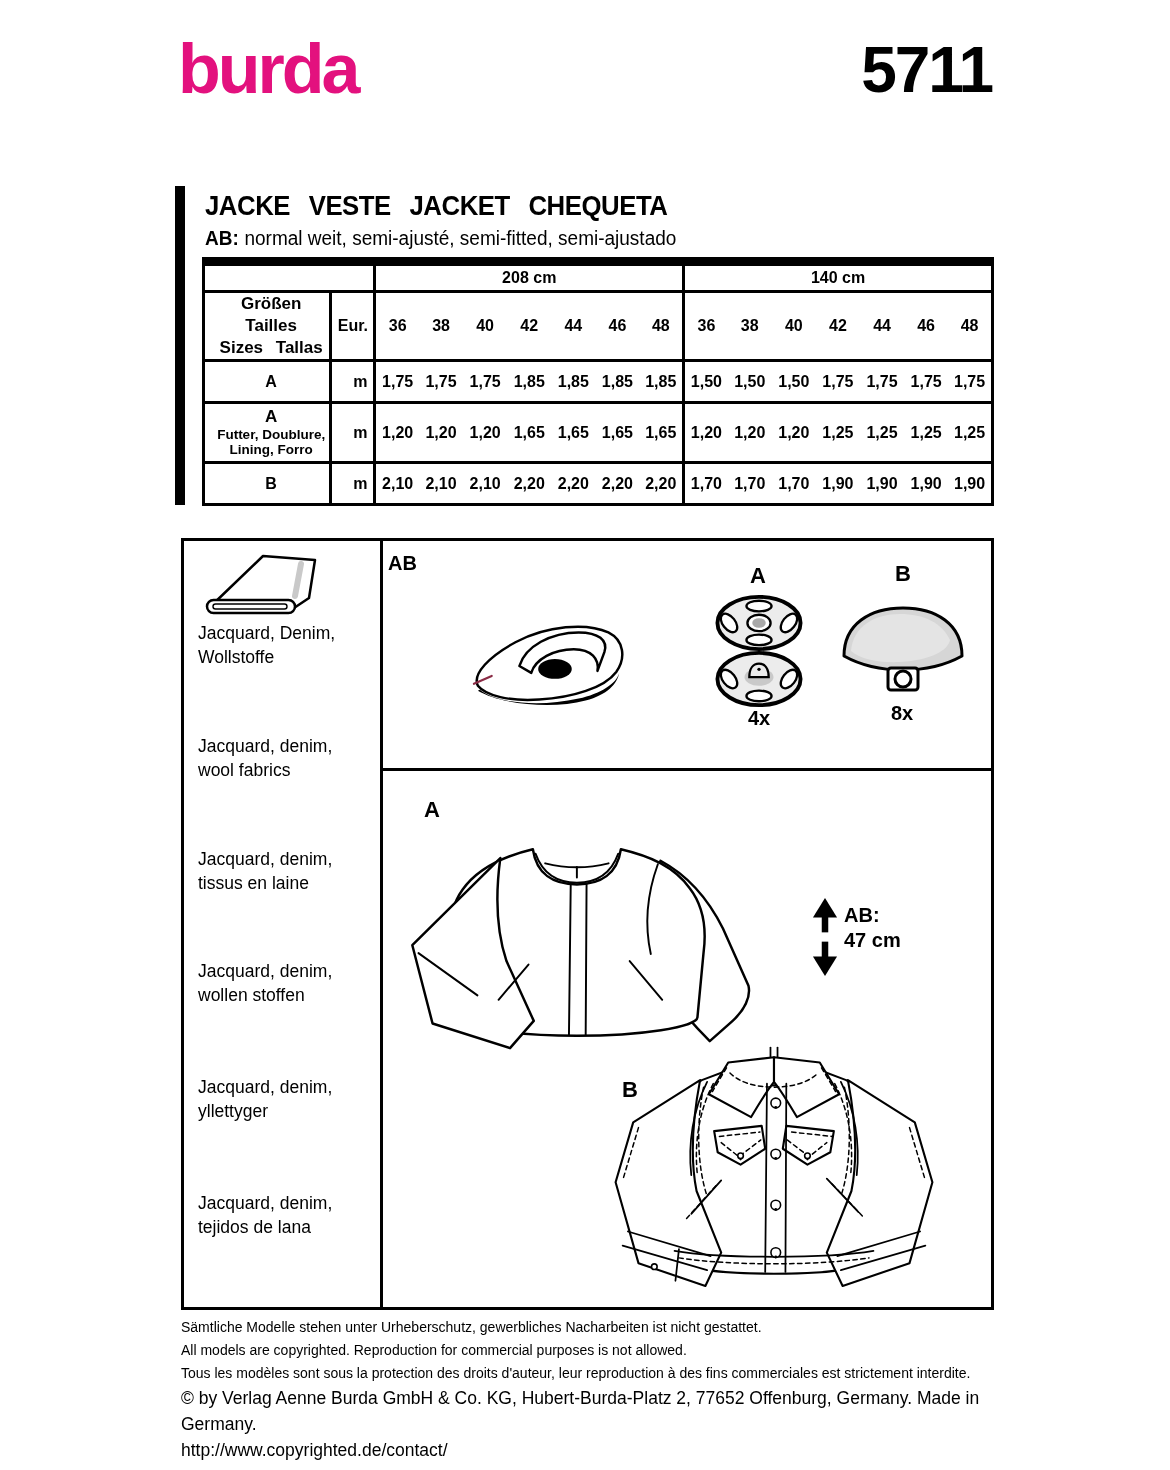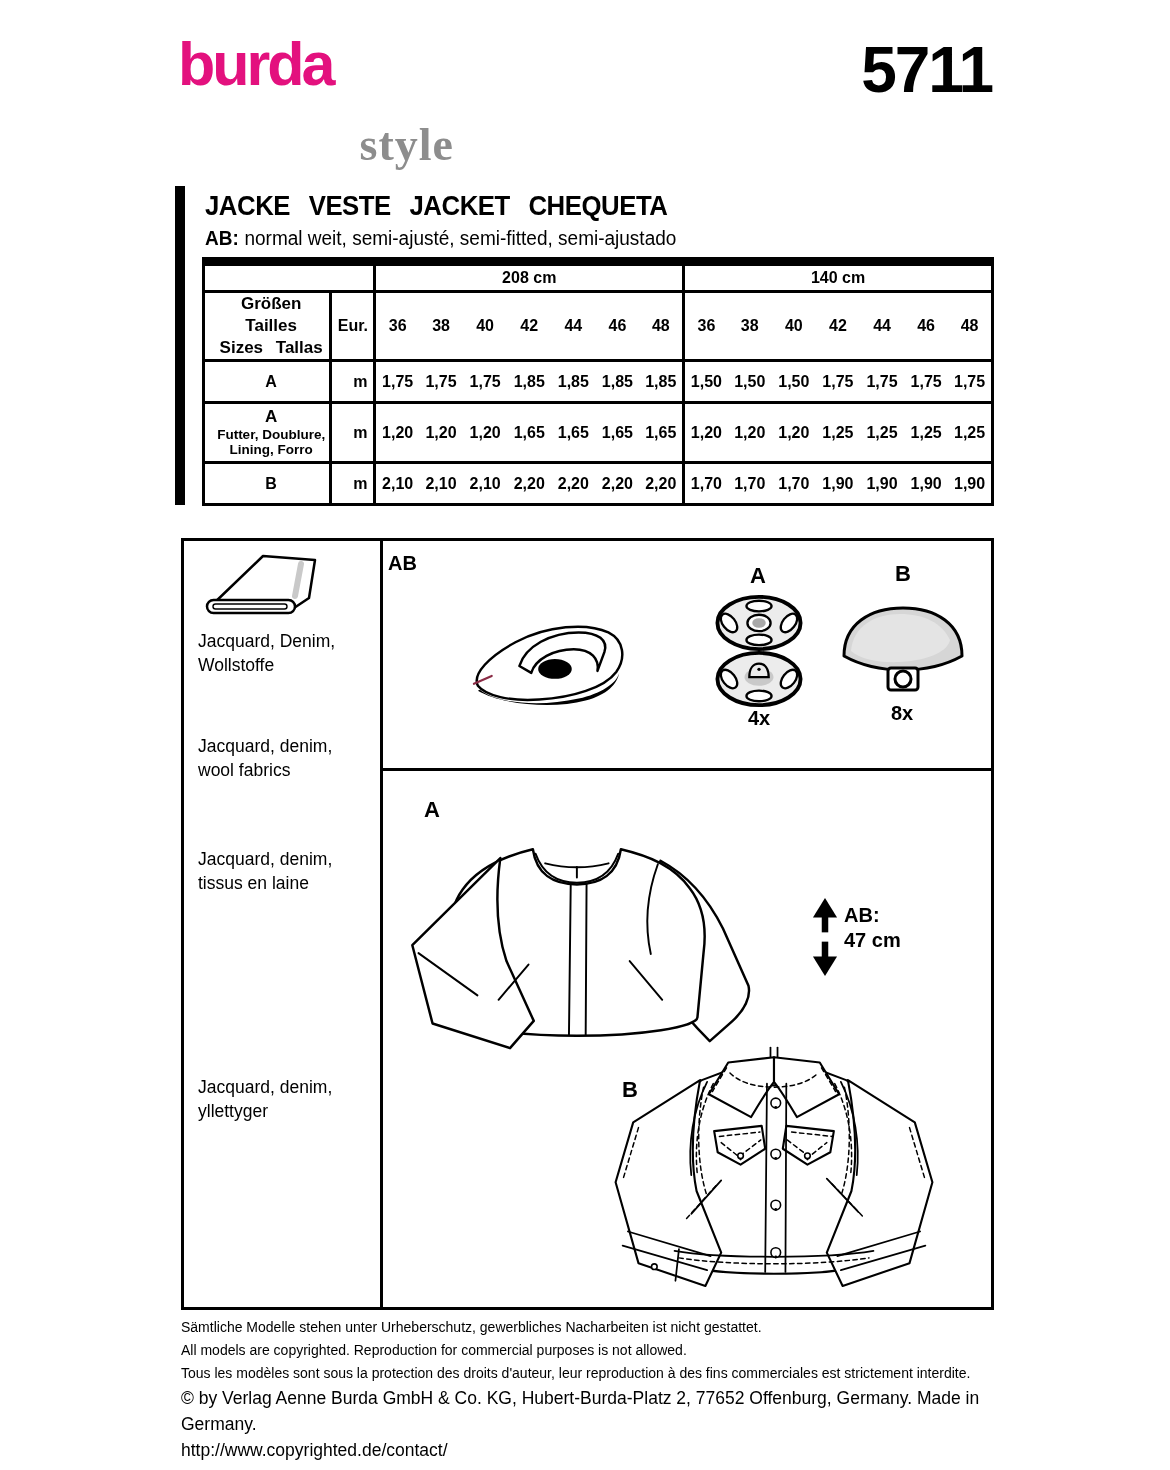--- a/index.html
+++ b/index.html
@@ -1,21 +1,21 @@
 <!DOCTYPE html>
 <html><head>
 <meta charset="utf-8">
 <style>
   html,body{margin:0;padding:0;background:#fff;}
   .page{position:relative;width:1170px;height:1470px;background:#fff;overflow:hidden;
         font-family:"Liberation Sans","DejaVu Sans",sans-serif;color:#000;}
   .abs{position:absolute;}
 
   
-  .logo-main{font-size:61px;font-weight:bold;letter-spacing:-3px;line-height:1;color:#e3117e;}
+  .logo-main{font-size:70px;font-weight:bold;letter-spacing:-3px;line-height:1;color:#e3117e;}
   .logo-sub{font-family:"Liberation Serif","DejaVu Serif",serif;font-weight:bold;
             font-size:46px;color:#8d8d8d;line-height:1;letter-spacing:1px;}
   .pattern-number{font-size:64px;font-weight:bold;letter-spacing:-2px;line-height:1;text-align:right;}
 
   
   .title-bar{background:#000;}
   .doc-title{font-size:28px;font-weight:bold;letter-spacing:-0.5px;word-spacing:13px;
              transform:scaleX(.92);transform-origin:left;white-space:nowrap;}
   .doc-subtitle{font-size:20px;transform:scaleX(.95);transform-origin:left;white-space:nowrap;}
   .doc-subtitle b{margin-right:6px;}
@@ -49,21 +49,20 @@
   .footer{left:181px;top:1316px;width:830px;}
   .foot-s{font-size:14px;line-height:23px;}
   .foot-l{font-size:17.5px;line-height:26px;}
 </style>
 </head>
 <body>
 
 <div class="page">
 
   <div class="abs logo-main" style="left:178px;top:34px;">burda</div>
-  <div class="abs logo-sub" style="left:180px;top:122px;width:274px;text-align:right;">style</div>
   <div class="abs pattern-number" style="left:800px;top:38px;width:192px;">5711</div>
 
   <div class="abs title-bar" style="left:175px;top:186px;width:10px;height:319px;"></div>
   <div class="abs doc-title" style="left:205px;top:190px;">JACKE VESTE JACKET CHEQUETA</div>
   <div class="abs doc-subtitle" style="left:205px;top:227px;">
     <b>AB:</b><span>normal weit, semi-ajusté, semi-fitted, semi-ajustado</span>
   </div>
 
   <table class="fab abs" style="left:202px;top:257px;">
     <colgroup>
@@ -163,24 +162,26 @@
     <div class="h-div"></div>
 
     <div class="abs" style="left:9px;top:7px;">
       <svg width="140" height="80" viewBox="0 0 140 80">
         <path d="M18,58 L70,8 L122,12 L116,50 L98,62 Z" fill="#fff" stroke="#000" stroke-width="2.5" stroke-linejoin="round"></path>
         <path d="M108,16 L102,48" stroke="#c9c9c9" stroke-width="6" stroke-linecap="round"></path>
         <rect x="14" y="52" width="88" height="13" rx="6.5" fill="#fff" stroke="#000" stroke-width="2.5"></rect>
         <rect x="20" y="56" width="74" height="5" rx="2.5" fill="#fff" stroke="#000" stroke-width="1.4"></rect>
       </svg>
     </div>
-    <div class="fabric-item" style="top:81px;margin-top:8px;">Jacquard, Denim, Wollstoffe</div>
+    <div class="fabric-item" style="top:81px;">Jacquard, Denim, Wollstoffe</div>
     <div class="fabric-item" style="top:194px;">Jacquard, denim, wool fabrics</div>
     <div class="fabric-item" style="top:307px;">Jacquard, denim, tissus en laine</div>
+    <div class="fabric-item" style="top:419px;">Jacquard, denim, wollen stoffen</div>
     <div class="fabric-item" style="top:535px;">Jacquard, denim, yllettyger</div>
+    <div class="fabric-item" style="top:651px;">Jacquard, denim, tejidos de lana</div>
 
     <div class="abs notion-label" style="left:204px;top:11px;">AB</div>
 
     <div class="abs" style="left:284px;top:77px;">
       <svg width="168" height="96" viewBox="0 0 170 96">
         <path d="M12,72 C30,86 72,90 112,81 C134,76 150,66 153,55 C151,66 141,77 119,83 C85,92 34,87 10,73 Z" fill="#000"></path>
         <path d="M10,68 C4,56 22,38 48,24 C80,7 120,4 142,14 C158,22 160,40 150,54 C138,70 106,80 72,82 C42,84 18,78 10,68 Z" fill="#fff" stroke="#000" stroke-width="2.5"></path>
         <ellipse cx="88" cy="51" rx="17" ry="10" fill="#000"></ellipse>
         <path d="M52,48 C58,28 84,14 112,14 C132,14 142,22 138,34 L131,53 C133,41 125,31 107,31 C87,31 68,41 64,55 Z" fill="#fff" stroke="#000" stroke-width="2.5" stroke-linejoin="round"></path>
         <path d="M6,66 L24,58" stroke="#8a2b45" stroke-width="2.2" stroke-linecap="round"></path>

